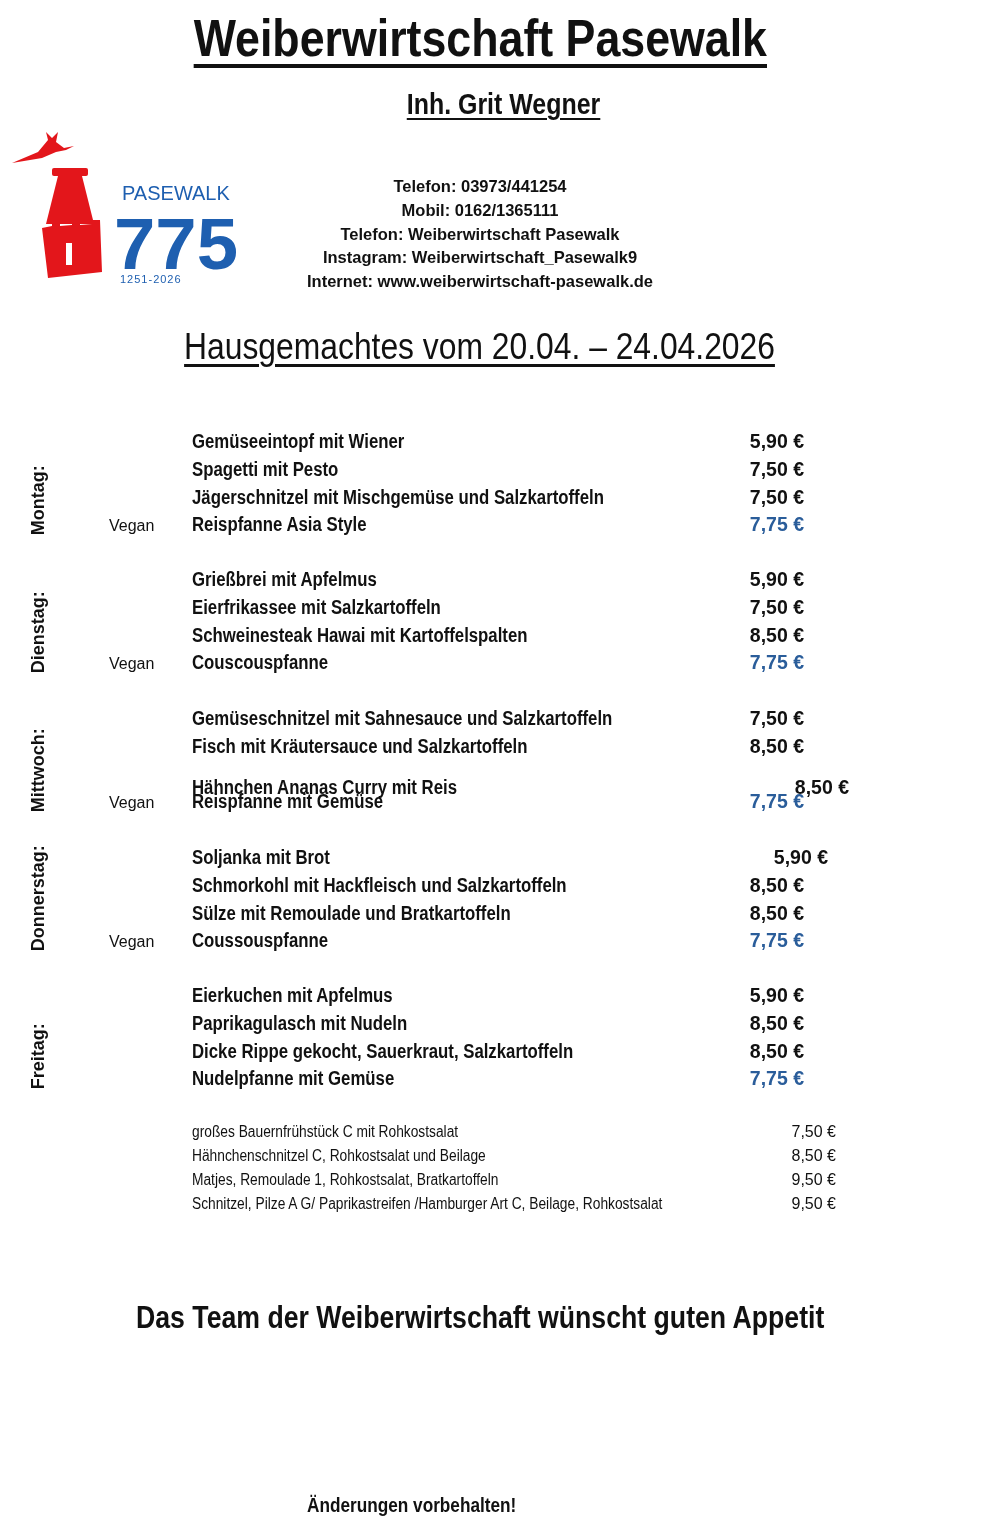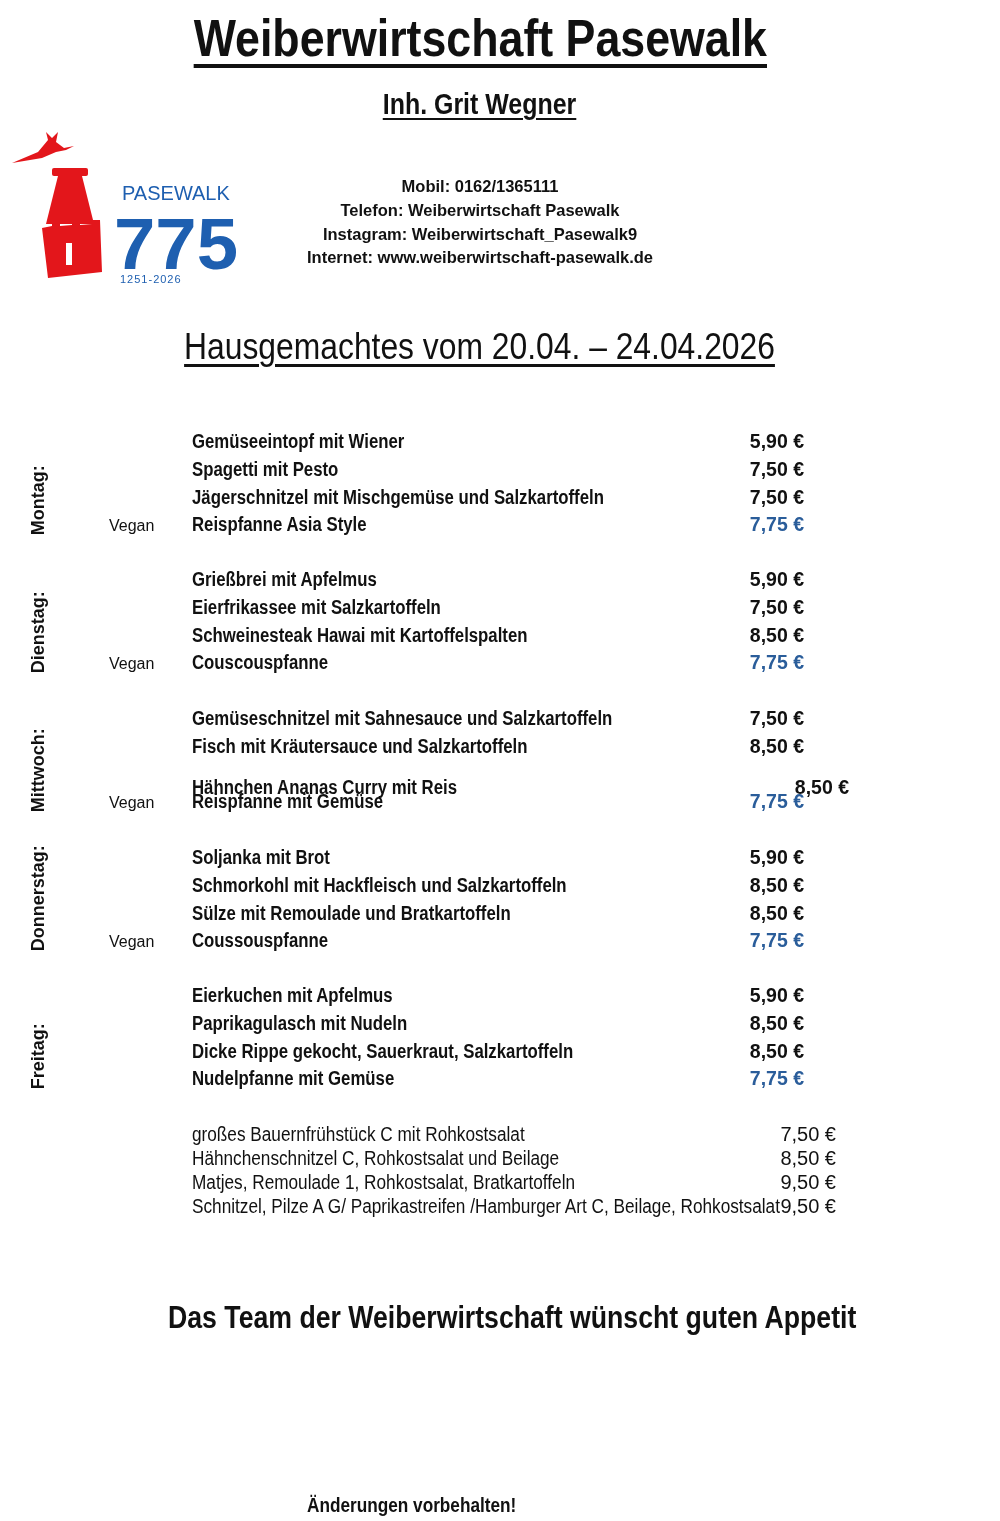--- a/index.html
+++ b/index.html
@@ -4,44 +4,44 @@
 <style>
   html, body { margin: 0; padding: 0; background: #fff; }
   body { width: 1000px; height: 1521px; position: relative; overflow: hidden;
          font-family: "Liberation Sans", sans-serif; color: #111; }
   .abs { position: absolute; text-align: right; }
   .cond { display: inline-block; transform: scaleX(0.86); transform-origin: left center; white-space: nowrap; }
   .cond-c { display: inline-block; transform: scaleX(0.86); transform-origin: center center; white-space: nowrap; }
 
   #title { left: 0; width: 960px; top: 8px; text-align: center; font-size: 52px; font-weight: bold; }
   #title .cond-c { text-decoration: underline; text-decoration-thickness: 4px; text-underline-offset: 8px; }
-  #owner { left: 0; width: 960px; top: 88px; text-align: center; font-size: 29px; font-weight: bold; }
+  #owner { left: 0; width: 960px; top: 88px; text-align: center; font-size: 29px; font-weight: bold; padding-left: 24px; }
   #owner .cond-c { text-decoration: underline; text-decoration-thickness: 2px; text-underline-offset: 4px; }
 
   #logo { left: 8px; top: 128px; width: 240px; height: 160px; }
 
   #contact { left: 280px; width: 400px; top: 175px; text-align: center; font-size: 16.5px; font-weight: bold; line-height: 23.8px; }
 
   #week-title { left: 0; width: 960px; top: 326px; text-align: center; font-size: 37px; font-weight: normal; }
   #week-title .cond-c { text-decoration: underline; text-decoration-thickness: 3px; text-underline-offset: 5px; }
 
   .day-label { left: 10px; width: 36px; font-size: 18px; font-weight: bold; }
   .day-label span { position: absolute; left: 18px; top: 0; transform: rotate(-90deg) translateX(-100%); transform-origin: 0 0; white-space: nowrap; }
 
   .row { left: 0; width: 816px; height: 28px; font-size: 19.5px; font-weight: bold; }
   .row .vegan { position: absolute; left: 109px; top: 4px; font-weight: normal; font-size: 16px; }
   .row .dish { position: absolute; left: 192px; top: 0; }
   .row .price { position: absolute; right: 12px; top: 0; }
   .row .price.blue { color: #2a5d9a; margin-left: 35px; }
 
-  .extra { left: 0; width: 856px; height: 24px; font-size: 20px; }
+  .extra { left: 0; width: 856px; height: 24px; font-size: 16px; }
   .extra .dish { position: absolute; left: 192px; top: 0; }
   .extra .price { position: absolute; right: 20px; top: 0; }
 
-  #closing { left: 0; width: 960px; top: 1300px; text-align: center; font-size: 31px; font-weight: bold; padding-left: 32px; }
+  #closing { left: 0; width: 960px; top: 1300px; text-align: center; font-size: 31px; font-weight: bold; }
   #note { left: 0; width: 824px; top: 1494px; text-align: center; font-size: 20px; font-weight: bold; }
 </style>
 </head>
 <body>
 
 <div id="title" class="abs"><span class="cond-c">Weiberwirtschaft Pasewalk</span></div>
 <div id="owner" class="abs"><span class="cond-c">Inh. Grit Wegner</span></div>
 
 <div id="logo" class="abs">
   <svg width="240" height="160" viewBox="0 0 240 160">
@@ -54,20 +54,21 @@
       <path d="M34 100 L44 98 L44 94 L52 94 L52 98 L64 97 L64 93 L72 93 L72 97 L84 96 L84 92 L92 92 L94 144 L40 150 Z"></path>
     </g>
     <rect x="58" y="115" width="6" height="22" fill="#fff"></rect>
     <text x="114" y="72" font-family="Liberation Sans, sans-serif" font-size="20" fill="#1e5fb0">PASEWALK</text>
     <text x="106" y="141" font-family="Liberation Sans, sans-serif" font-size="72" font-weight="bold" fill="#1e5fb0" textLength="124" lengthAdjust="spacingAndGlyphs">775</text>
     <text x="112" y="155" font-family="Liberation Sans, sans-serif" font-size="11" fill="#1e5fb0" letter-spacing="1">1251-2026</text>
   </svg>
 </div>
 
 <div id="contact" class="abs">
+  <div>Telefon: 03973/441254</div>
   <div>Mobil: 0162/1365111</div>
   <div>Telefon: Weiberwirtschaft Pasewalk</div>
   <div>Instagram: Weiberwirtschaft_Pasewalk9</div>
   <div>Internet: www.weiberwirtschaft-pasewalk.de</div>
 </div>
 
 <div id="week-title" class="abs"><span class="cond-c">Hausgemachtes vom  20.04. – 24.04.2026</span></div>
 
 <div id="menu">
     <div class="abs day-label" style="top: 432px; height: 111.2px;">
@@ -135,21 +136,21 @@
       <span class="price">8,50 €</span>
     </div>
     <div class="abs row" style="top: 790.4px;">
       <span class="vegan">Vegan</span>
       <span class="dish cond">Reispfanne mit Gemüse</span>
       <span class="price blue">7,75 €</span>
     </div>
     <div class="abs day-label" style="top: 848px; height: 111.2px;">
       <span style="top: 0px; transform: translate(0px, 103.2px) rotate(-90deg);">Donnerstag:</span>
     </div>
-    <div class="abs row" style="top: 846px;">
+    <div class="abs row" style="top: 846px; padding-left: 24px;">
       <span class="vegan"></span>
       <span class="dish cond">Soljanka mit Brot</span>
       <span class="price">5,90 €</span>
     </div>
     <div class="abs row" style="top: 873.8px;">
       <span class="vegan"></span>
       <span class="dish cond">Schmorkohl mit Hackfleisch und Salzkartoffeln</span>
       <span class="price">8,50 €</span>
     </div>
     <div class="abs row" style="top: 901.6px;">

